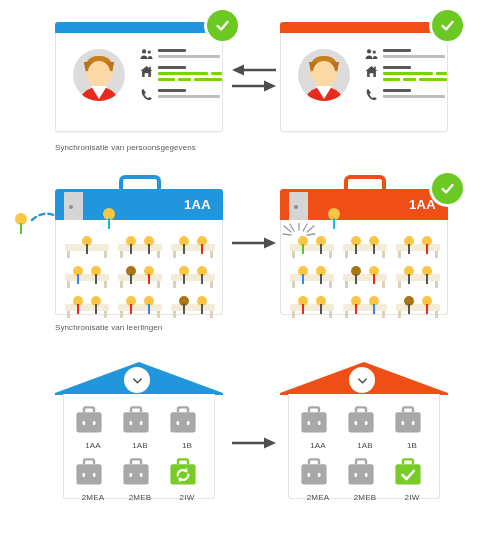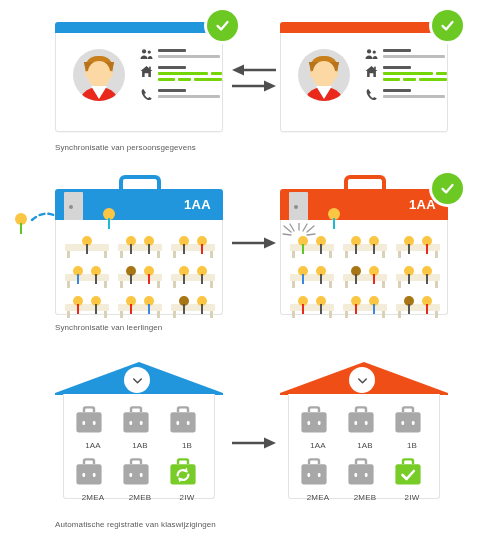--- a/index.html
+++ b/index.html
@@ -767,16 +767,15 @@
                       <path d="M11.4 1.2 h7.2 a2.6 2.6 0 0 1 2.6 2.6 V7 h-2.4 V4.4 a.9 .9 0 0 0-.9-.9 h-5.8 a.9 .9 0 0 0-.9 .9 V7 H8.8 V3.8 a2.6 2.6 0 0 1 2.6-2.6 z" fill="#77cc28"></path>
                       <rect x="2.4" y="7.2" width="25.2" height="20.4" rx="2.4" fill="#77cc28"></rect>
                       <path d="M9.5 18 L13.6 22 L20.8 14" fill="none" stroke="#ffffff" stroke-width="2.6" stroke-linecap="round" stroke-linejoin="round"></path>
                     </svg></span><span class="case-txt">2IW</span></span>
               </span>
             </div>
         </div>
       </div>
     </div>
 
-    <div class="caption" style="left:55px;top:170px;">Automatische registratie van klaswijzigingen</div>
   </div>
 
 </div>
 
 </body></html>

